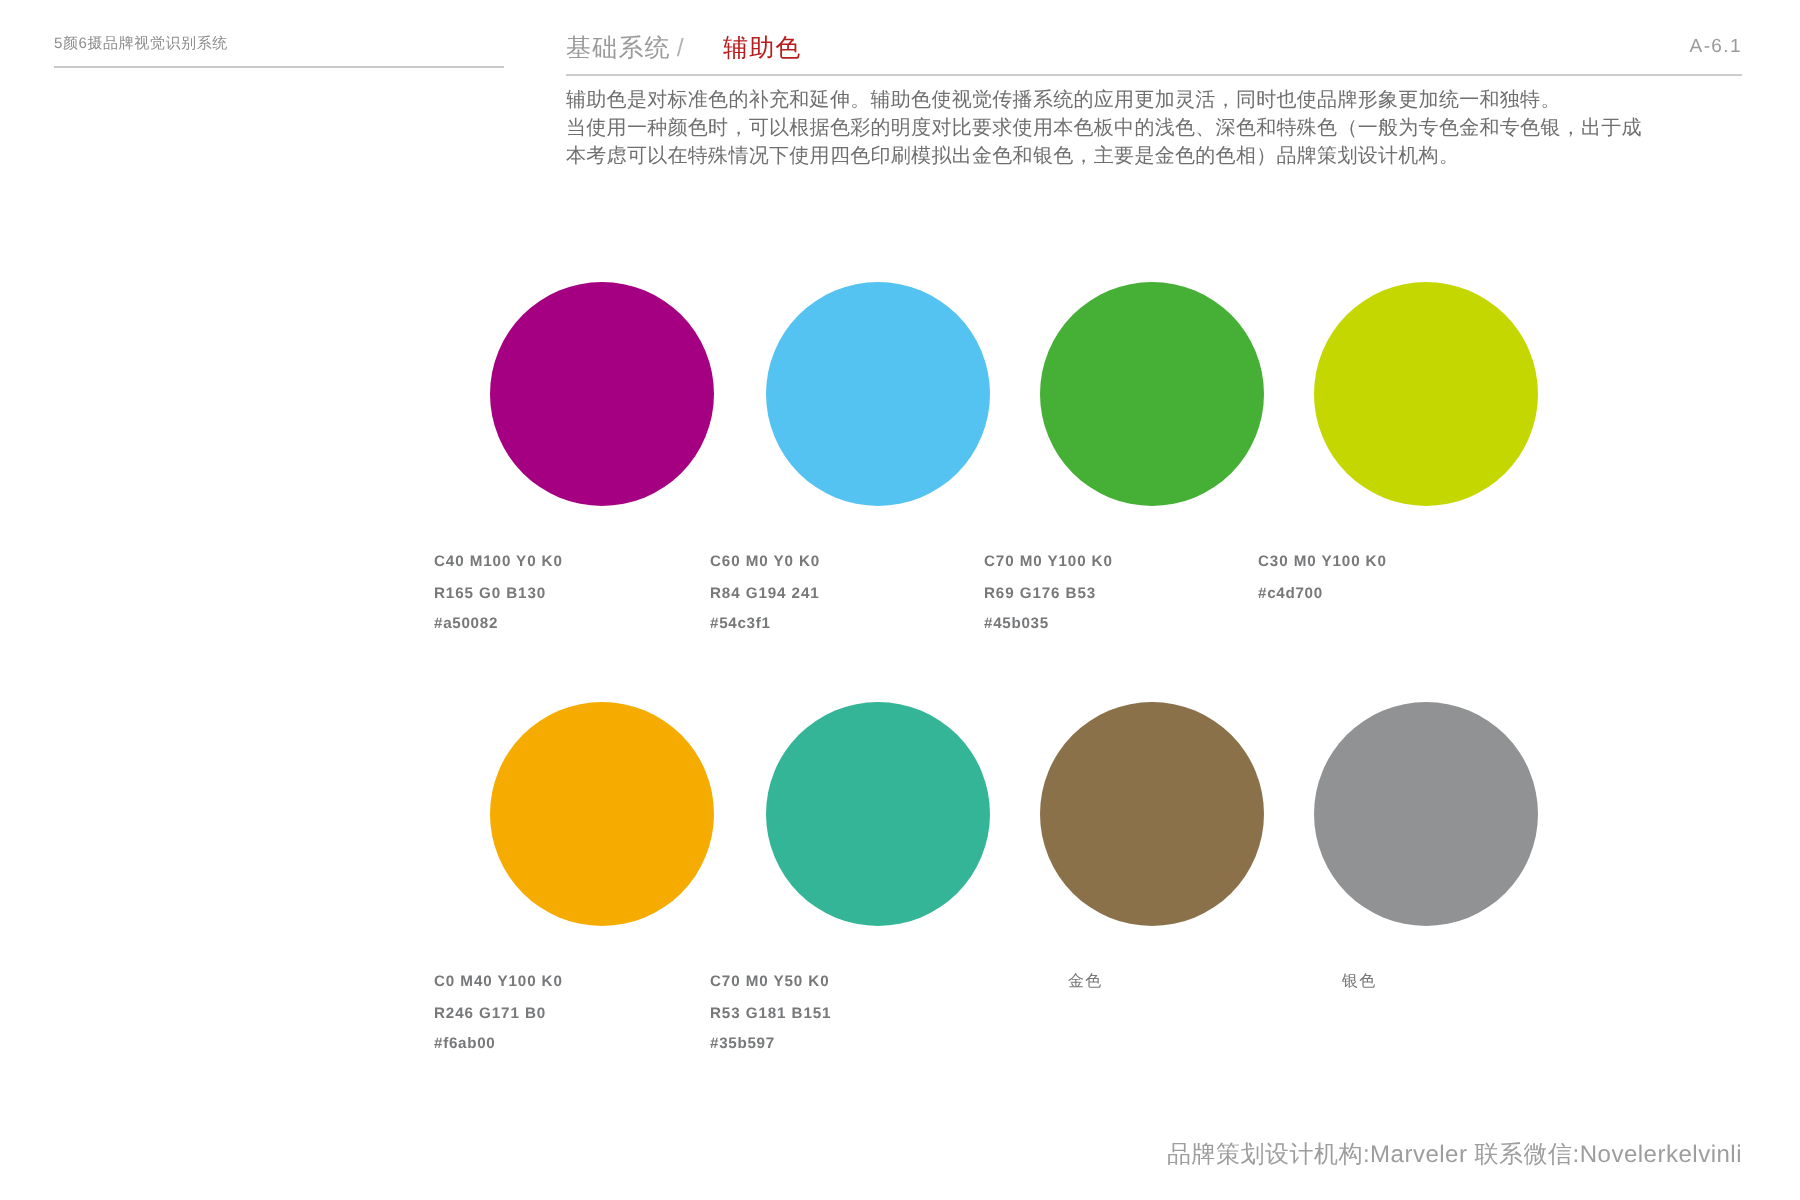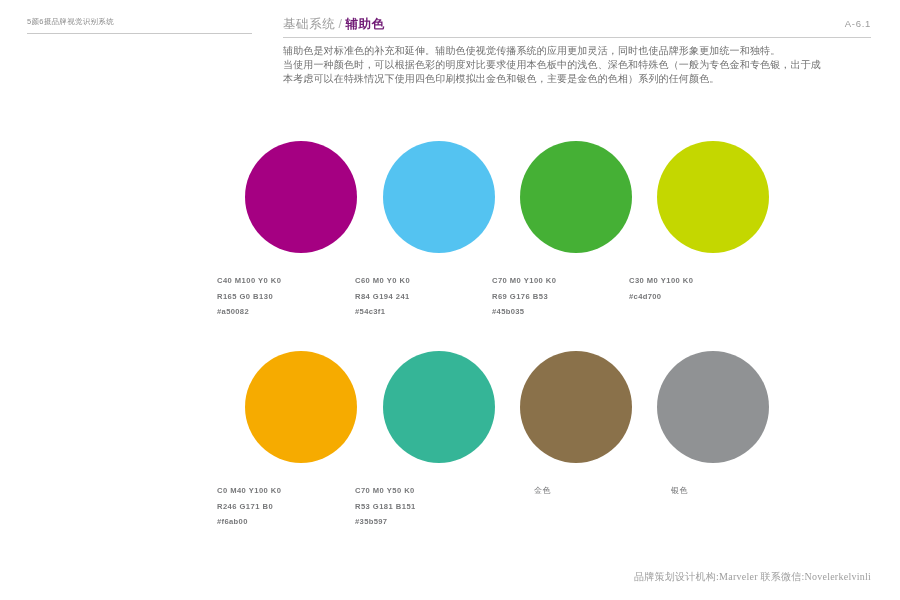--- a/index.html
+++ b/index.html
@@ -25,21 +25,21 @@
     position:absolute;left:27px;top:33px;width:225px;height:1px;
     background:#c9c9c9;
   }
 
   .section-head{
     position:absolute;left:283px;top:16px;
     font-size:12.5px;line-height:16px;color:#9a9a9a;
     letter-spacing:.6px;white-space:nowrap;
   }
   .section-head .sep{color:#b4b4b4;padding:0 3px;}
-  .section-head .strong{color:#701a75;font-weight:bold;}
+  .section-head .strong{color:#b91c1c;font-weight:normal;margin-left:16px;}
   .head-rule{
     position:absolute;left:283px;top:37px;width:588px;height:1px;
     background:#cccccc;
   }
   .page-no{
     position:absolute;right:29px;top:17px;
     font-size:9.5px;line-height:14px;color:#9a9a9a;
     letter-spacing:.7px;white-space:nowrap;
   }
 
@@ -65,42 +65,42 @@
   .meta .hex{letter-spacing:.35px;}
   .name-only{
     margin-top:20px;padding-left:44px;
     font-size:8px;line-height:15.6px;color:#77787a;
     letter-spacing:.6px;white-space:nowrap;
   }
 
   
   .footer{
     position:absolute;right:29px;bottom:17px;
-    font-size:10px;line-height:12px;color:#9d9d9d;
-    letter-spacing:.25px;white-space:nowrap;font-family:Liberation Serif, serif;
+    font-size:12px;line-height:12px;color:#9d9d9d;
+    letter-spacing:.25px;white-space:nowrap;
   }
 </style>
 </head>
 <body>
 
 <div class="page">
 
   <div class="doc-title">5颜6摄品牌视觉识别系统</div>
   <div class="doc-title-rule"></div>
 
   <div class="section-head">
     <span>基础系统</span><span class="sep">/</span><span class="strong">辅助色</span>
   </div>
   <div class="head-rule"></div>
   <div class="page-no">A-6.1</div>
 
   <div class="intro">
     <p>辅助色是对标准色的补充和延伸。辅助色使视觉传播系统的应用更加灵活，同时也使品牌形象更加统一和独特。</p>
     <p>当使用一种颜色时，可以根据色彩的明度对比要求使用本色板中的浅色、深色和特殊色（一般为专色金和专色银，出于成</p>
-    <p>本考虑可以在特殊情况下使用四色印刷模拟出金色和银色，主要是金色的色相）系列的任何颜色。</p>
+    <p>本考虑可以在特殊情况下使用四色印刷模拟出金色和银色，主要是金色的色相）品牌策划设计机构。</p>
   </div>
 
   <div class="grid" id="swatch-grid">
       <div class="swatch" style="left: 215px; top: 141px;">
         <span class="dot" style="background: rgb(165, 0, 130);"></span>
         <div class="meta">
           <div>C40 M100 Y0 K0</div>
           <div>R165 G0 B130</div>
           <div class="hex">#a50082</div>
         </div>

